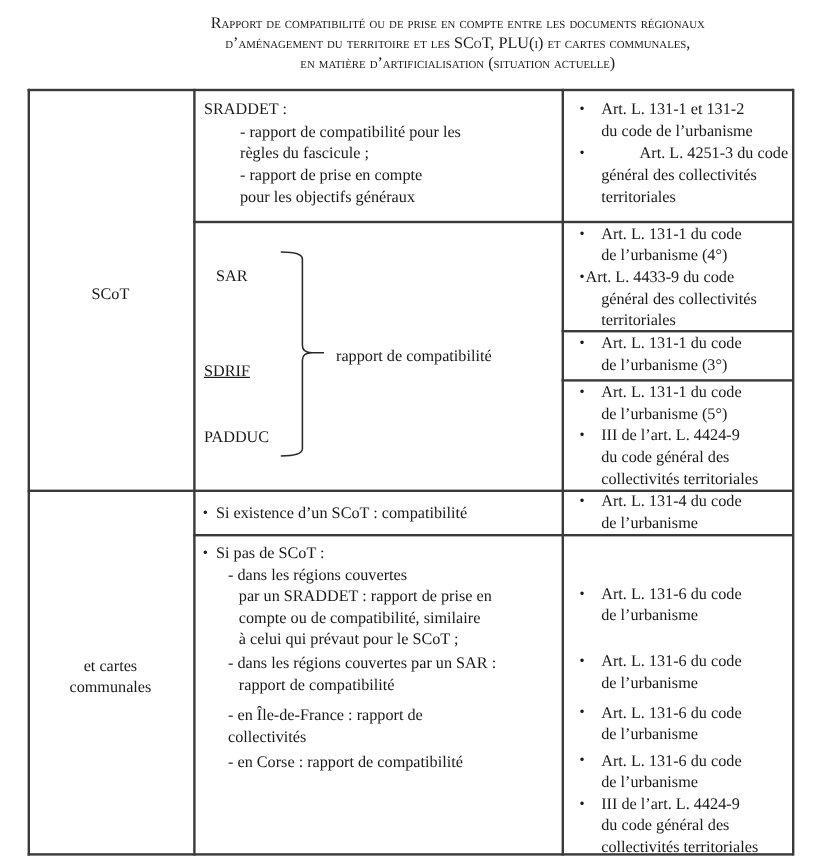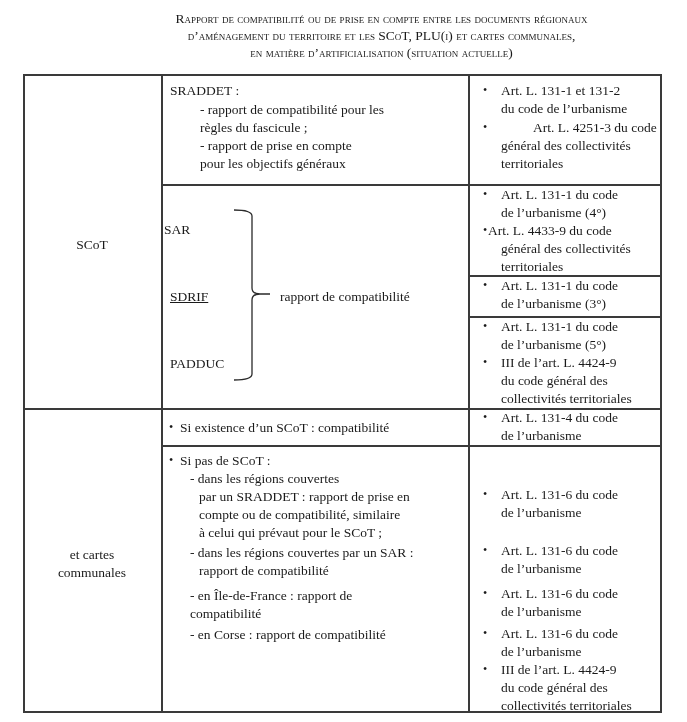--- a/index.html
+++ b/index.html
@@ -58,22 +58,22 @@
   </div>
   <div class="bl" style="left:483px;top:119px;">
     <span class="b txt" style="left:0;top:0;">•</span>
     <span class="t txt" style="left:18px;top:0;margin-left:32px;">Art. L. 4251-3 du code</span>
     <span class="t txt" style="left:18px;top:18px;">général des collectivités</span>
     <span class="t txt" style="left:18px;top:36px;">territoriales</span>
   </div>
 </div>
 
 <div>
-  <div class="txt" style="left:164px;top:221px;">SAR</div>
-  <div class="txt" style="left:170px;top:288px;text-decoration:underline;">SDRIF</div>
+  <div class="txt" style="left:180px;top:221px;">SAR</div>
+  <div class="txt" style="left:170px;top:300px;text-decoration:underline;">SDRIF</div>
   <div class="txt" style="left:170px;top:355px;">PADDUC</div>
   <svg style="position:absolute;left:232px;top:208px;" width="40" height="175" viewBox="0 0 40 175">
     <path d="M2 2 Q20 2 20 8 L20 80 Q20 86 28 86 L38 86 M28 86 Q20 86 20 92 L20 166 Q20 172 2 172" fill="none" stroke="#2a2a2a" stroke-width="1.3"></path>
   </svg>
   <div class="txt" style="left:280px;top:288px;">rapport de compatibilité</div>
 </div>
 
 <div>
   <div class="bl" style="left:483px;top:186px;">
     <span class="b txt" style="left:0;top:0;">•</span>
@@ -131,21 +131,21 @@
 
   <div class="txt" style="left:190px;top:470px;">- dans les régions couvertes</div>
   <div class="txt" style="left:199px;top:488px;">par un SRADDET : rapport de prise en</div>
   <div class="txt" style="left:199px;top:506px;">compte ou de compatibilité, similaire</div>
   <div class="txt" style="left:199px;top:524px;">à celui qui prévaut pour le SCoT ;</div>
 
   <div class="txt" style="left:190px;top:544px;">- dans les régions couvertes par un SAR :</div>
   <div class="txt" style="left:199px;top:562px;">rapport de compatibilité</div>
 
   <div class="txt" style="left:190px;top:587px;">- en Île-de-France : rapport de</div>
-  <div class="txt" style="left:190px;top:605px;">compatibilité</div>
+  <div class="txt" style="left:190px;top:605px;">collectivités</div>
 
   <div class="txt" style="left:190px;top:626px;font-family:Liberation Serif, serif;">- en Corse : rapport de compatibilité</div>
 </div>
 
 <div>
   <div class="bl" style="left:483px;top:486px;">
     <span class="b txt" style="left:0;top:0;">•</span>
     <span class="t txt" style="left:18px;top:0;">Art. L. 131-6 du code</span>
     <span class="t txt" style="left:18px;top:18px;">de l’urbanisme</span>
   </div>

